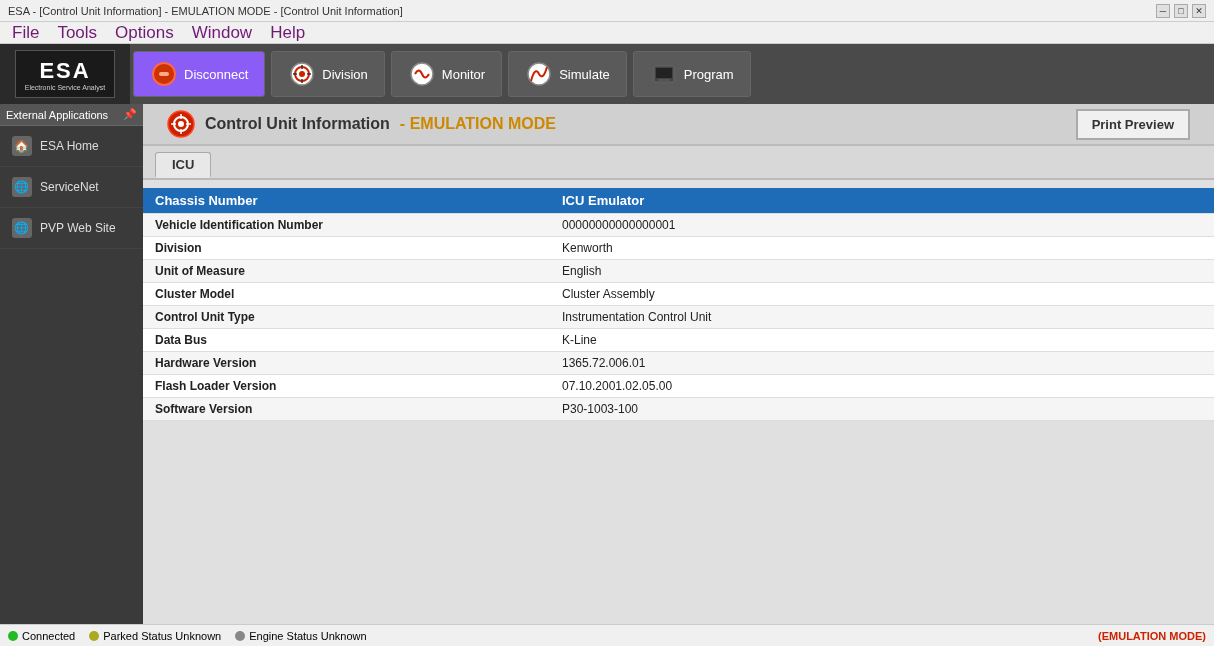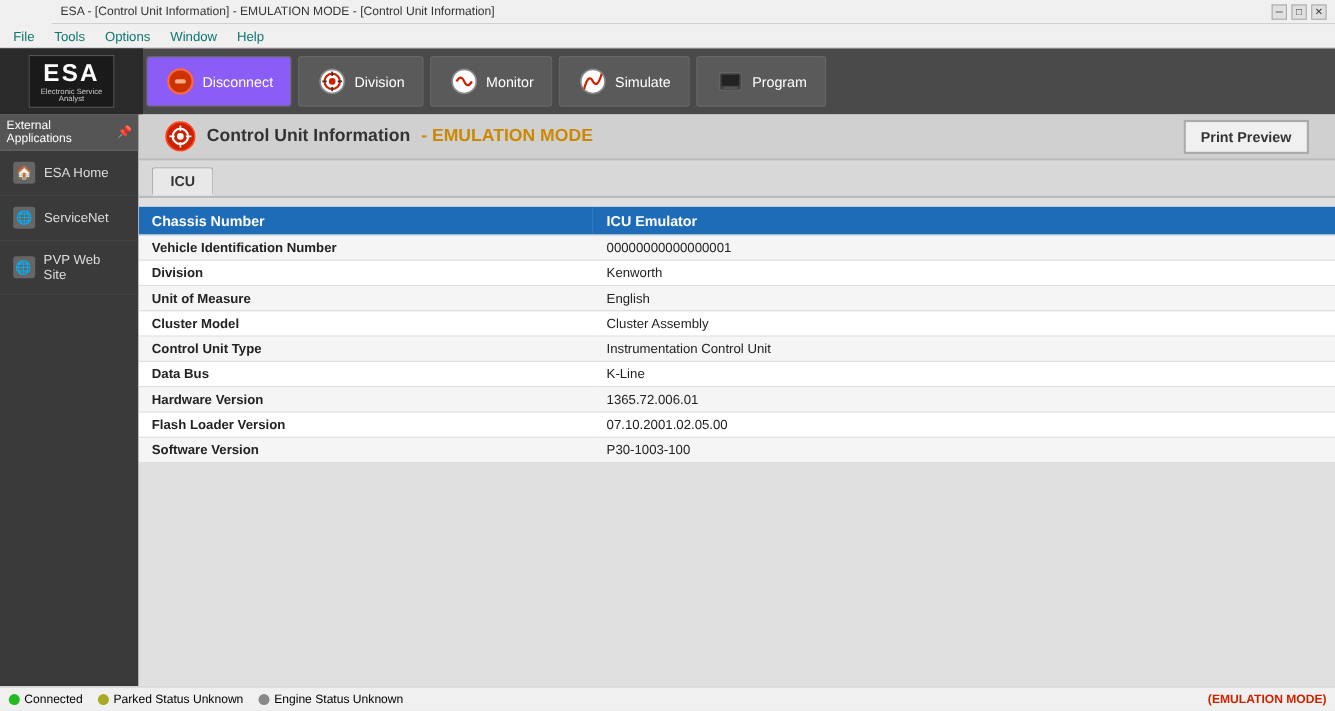--- a/index.html
+++ b/index.html
@@ -9,61 +9,60 @@
     .title-bar {
       background: #f0f0f0;
       height: 22px;
       display: flex;
       align-items: center;
       justify-content: space-between;
       padding: 0 8px;
       border-bottom: 1px solid #ccc;
       font-size: 11px;
       color: #333;
-      margin-left: 47px;
     }
     .title-bar-controls { display: flex; gap: 4px; }
     .title-btn { width: 14px; height: 14px; background: #e0e0e0; border: 1px solid #aaa; cursor: pointer; font-size: 9px; display: flex; align-items: center; justify-content: center; }
 
     
     .menu-bar {
       background: #f0f0f0;
       height: 22px;
       display: flex;
       align-items: center;
       padding: 0 4px;
       border-bottom: 1px solid #ccc;
       gap: 2px;
     }
     .menu-item {
       padding: 2px 8px;
       cursor: pointer;
-      font-size: 12px;
-      color: #0f766e;
+      font-size: 17px;
+      color: #701a75;
     }
 
     
     .toolbar {
       background: #4a4a4a;
       height: 60px;
       display: flex;
       align-items: center;
       padding: 0 0;
     }
     .logo-area {
       width: 130px;
       height: 60px;
       background: #2a2a2a;
       display: flex;
       align-items: center;
       justify-content: center;
       flex-shrink: 0;
     }
     .logo-box {
-      width: 78px;
+      width: 100px;
       height: 48px;
       background: #1a1a1a;
       border: 1px solid #555;
       display: flex;
       flex-direction: column;
       align-items: center;
       justify-content: center;
     }
     .logo-text-esa { font-size: 22px; font-weight: 900; color: white; letter-spacing: 2px; }
     .logo-subtext { font-size: 7px; color: #ccc; text-align: center; }
@@ -88,21 +87,21 @@
 
     
     .content-area {
       display: flex;
       flex: 1;
       overflow: hidden;
     }
 
     
     .sidebar {
-      width: 126px;
+      width: 143px;
       background: #3a3a3a;
       display: flex;
       flex-direction: column;
       flex-shrink: 0;
     }
     .sidebar-header {
       background: #555;
       padding: 4px 6px;
       color: white;
       font-size: 11px;

